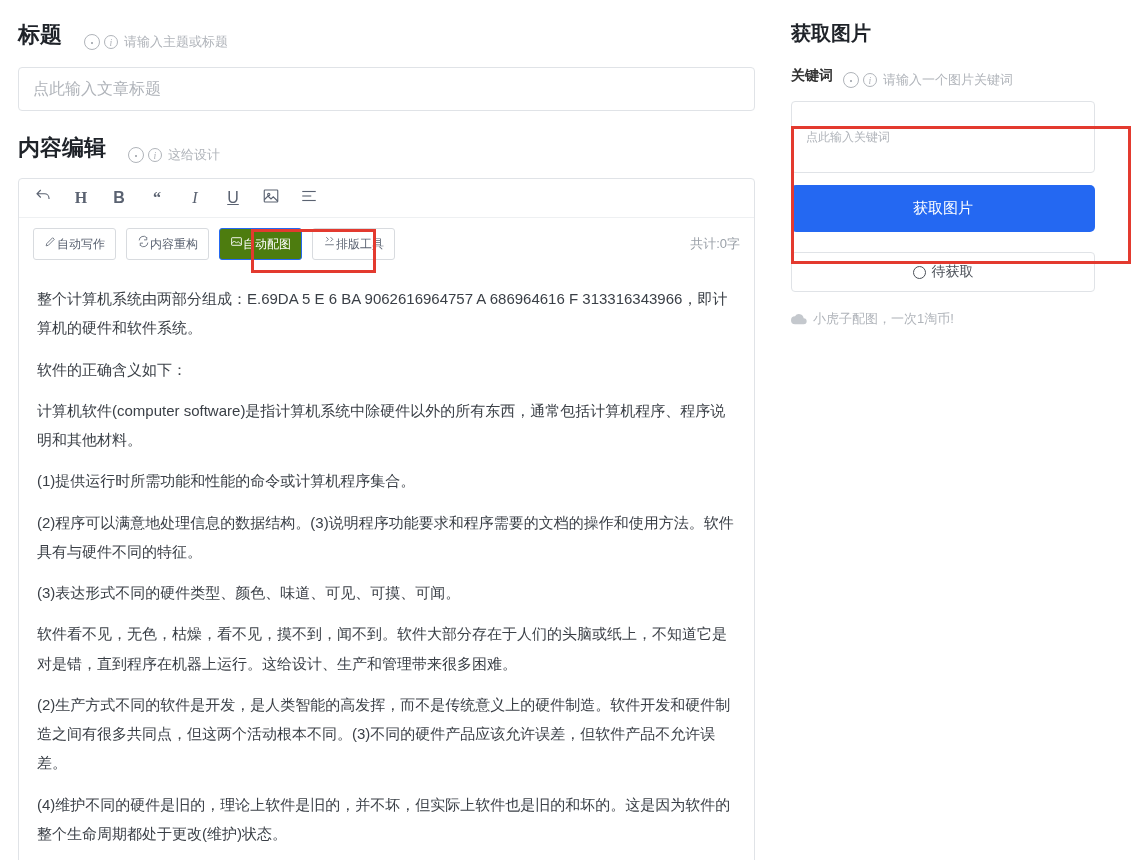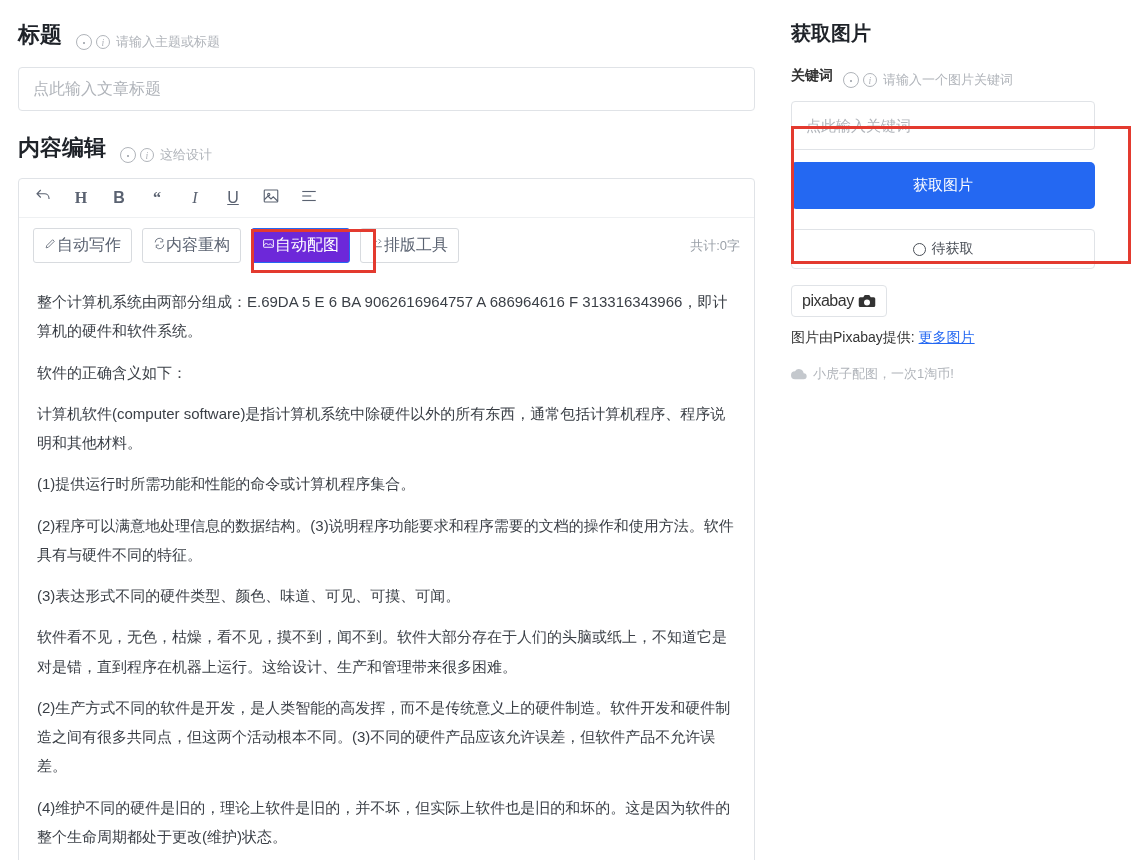--- a/index.html
+++ b/index.html
@@ -2,31 +2,31 @@
 <html><head>
 <meta charset="utf-8">
 <style>
 * { box-sizing: border-box; margin: 0; padding: 0; }
 body { font-family: -apple-system, "Microsoft YaHei", "PingFang SC", sans-serif; background: #fff; font-size: 14px; color: #333; }
 .layout { display: flex; width: 1137px; min-height: 860px; }
 .main { flex: 0 0 773px; padding: 20px 18px; }
 .side { flex: 0 0 340px; padding: 20px 18px; position: relative; }
 
 .sec-head { display: flex; align-items: center; justify-content: space-between; margin-bottom: 16px; }
-.sec-left { display: flex; align-items: baseline; gap: 14px; }
+.sec-left { display: flex; align-items: baseline; gap: 22px; }
 .sec-title { font-size: 22px; font-weight: 600; color: #1f2329; }
 .sec-hint { font-size: 13px; color: #b0b4ba; display: inline-flex; align-items: center; gap: 4px; }
 .sec-hint::before { content: ""; width: 14px; height: 14px; border: 1px solid #b0b4ba; border-radius: 50%; display: inline-flex; align-items: center; justify-content: center; font-size: 10px; background: radial-gradient(circle,#b0b4ba 1px,transparent 1.5px); background-size: 100% 30%; background-position: center 6px; background-repeat: no-repeat; }
 .hint-i { width: 14px; height: 14px; border: 1px solid #b0b4ba; border-radius: 50%; display: inline-flex; align-items: center; justify-content: center; font-size: 10px; color: #b0b4ba; font-family: Georgia, serif; font-style: italic; margin-right: 2px; }
 
 .btn { padding: 7px 16px; border-radius: 4px; font-size: 14px; border: 1px solid transparent; cursor: pointer; display: inline-flex; align-items: center; gap: 6px; }
 .btn-primary { background: #2468f2; color: #fff; }
 .btn-primary-lg { background: #2468f2; color: #fff; width: 100%; padding: 13px; justify-content: center; font-size: 15px; }
-.btn-outline-small { background: #fff; color: #5a6271; border: 1px solid #d8dbdf; font-size: 16px; padding: 6px 10px; border-radius: 3px; }
-.btn-active { background: #6d28d9; color: #fff; border-color: #2468f2; }
+.btn-outline-small { background: #fff; color: #5a6271; border: 1px solid #d8dbdf; font-size: 12px; padding: 6px 10px; border-radius: 3px; }
+.btn-active { background: #4d7c0f; color: #fff; border-color: #2468f2; }
 
 .input-lg { width: 100%; padding: 12px 14px; border: 1px solid #e0e3e7; border-radius: 4px; font-size: 16px; color: #000000; }
 .input-lg::placeholder { color: #b0b4ba; }
 
 .edit-box { border: 1px solid #e0e3e7; border-radius: 4px; margin-top: 14px; }
 .toolbar { display: flex; align-items: center; padding: 8px 14px; gap: 18px; border-bottom: 1px solid #eef0f2; }
 .toolbar .ic { color: #5a6271; font-size: 16px; cursor: pointer; width: 20px; text-align: center; }
 .toolbar svg { width: 18px; height: 18px; fill: none; stroke: #5a6271; stroke-width: 1.5; }
 
 .toolrow2 { display: flex; align-items: center; padding: 10px 14px; gap: 10px; position: relative; }
@@ -143,41 +143,29 @@
     </div>
 
     <div class="side-sec">
       <div style="display:flex;align-items:baseline;gap:10px;margin-bottom:12px;">
         <span style="font-size:14px;font-weight:600;">关键词</span>
         <span class="sec-hint">
             <span class="hint-i">i</span>
             <span>请输入一个图片关键词</span>
           </span>
       </div>
-      <input class="input-lg" style="font-size: 15px; padding: 15px 14px;" placeholder="点此输入关键词">
+      <input class="input-lg" style="font-size: 12px; padding: 28px 14px;" placeholder="点此输入关键词">
       <button class="btn btn-primary-lg" style="margin-top:12px;border-radius:5px;">获取图片</button>
     </div>
 
     <div class="wait-box">
       <span class="circle-empty"></span>
       <span>待获取</span>
     </div>
 
-    <div style="margin-top:16px;">
-      <span class="pixabay-badge">
-        <span style="font-weight:500;font-size:16px;">pixabay</span>
-        <svg class="camera" viewBox="0 0 24 18">
-            <path fill="#333" d="M3 4h4l2-3h6l2 3h4a2 2 0 012 2v9a2 2 0 01-2 2H3a2 2 0 01-2-2V6a2 2 0 012-2zm9 3a4 4 0 100 8 4 4 0 000-8z"></path>
-          </svg>
-      </span>
-      <div class="provider-line">
-        <span>图片由Pixabay提供:</span>
-        <a href="#">更多图片</a>
-      </div>
-    </div>
 
     <div class="disclaimer">
       <svg class="cloud-ic" viewBox="0 0 24 16">
           <path fill="#c4c8cd" d="M19 16H6a6 6 0 010-12 7 7 0 0113 3 4.5 4.5 0 010 9z"></path>
         </svg>
       <span>小虎子配图，一次1淘币!</span>
     </div>
 
     <div class="watermark">
       <div class="wm-main">下载吧</div>

